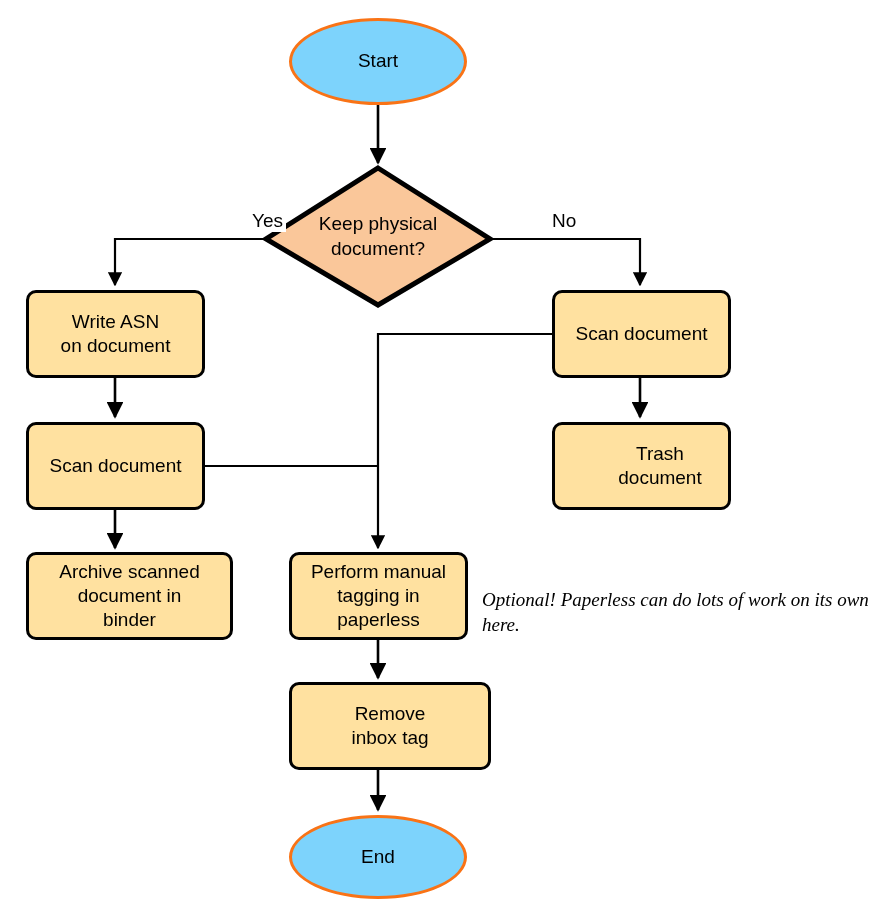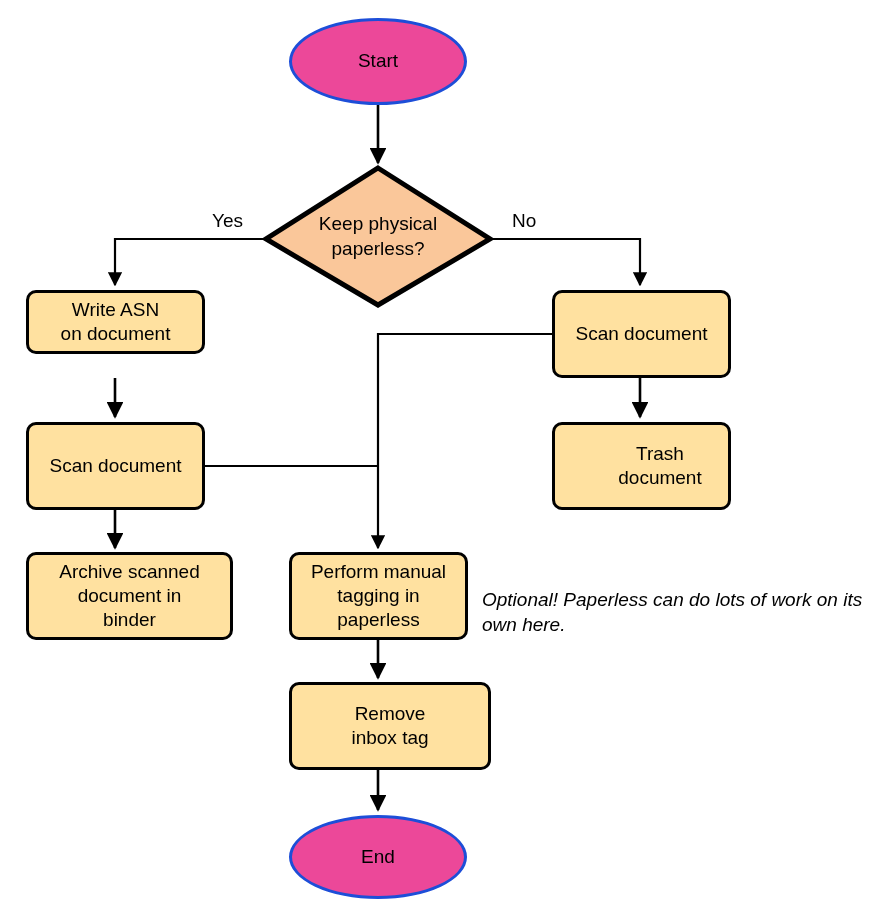--- a/index.html
+++ b/index.html
@@ -36,37 +36,38 @@
     font-size: 19px;
     line-height: 1.27;
     z-index: 3;
   }
   .node.process {
     border: 3px solid #000000;
     border-radius: 10px;
     background: #ffe1a0;
   }
   .node.terminator {
-    border: 3px solid #1d4ed8;
+    border: 3px solid #f97316;
     border-radius: 50%;
-    background: #ec4899;
+    background: #7dd3fc;
   }
   .node .node-label {
     display: block;
     padding: 0 6px;
     white-space: pre-line;
   }
   .edge-label {
     position: absolute;
     font-size: 19px;
     color: #000000;
     background: #ffffff;
     padding: 0 3px;
     z-index: 4;
     white-space: nowrap;
+    margin-left: 40px;
   }
   .diamond-wrap {
     position: absolute;
     z-index: 3;
   }
   .diamond-wrap .diamond-text {
     position: absolute;
     left: 0;
     top: 0;
     width: 100%;
@@ -123,27 +124,27 @@
 
     <polygon points="378,168 490,239 378,305 266,239" fill="#fac79a" stroke="#000000" stroke-width="5" stroke-linejoin="miter"></polygon>
   </svg>
 
   <div class="node terminator" style="left:289px; top:18px; width:178px; height:87px;">
     <span class="node-label">Start</span>
   </div>
 
   <div class="diamond-wrap" style="left:266px; top:168px; width:224px; height:137px;">
     <span class="diamond-text">Keep physical
-paperless?</span>
+document?</span>
   </div>
 
   <div class="edge-label" style="left:209px; top:210px;">Yes</div>
   <div class="edge-label" style="left:509px; top:210px;">No</div>
 
-  <div class="node process" style="left:26px; top:290px; width:179px; height:64px;">
+  <div class="node process" style="left:26px; top:290px; width:179px; height:88px;">
     <span class="node-label">Write ASN
 on document</span>
   </div>
 
   <div class="node process" style="left:26px; top:422px; width:179px; height:88px;">
     <span class="node-label">Scan document</span>
   </div>
 
   <div class="node process" style="left:26px; top:552px; width:207px; height:88px;">
     <span class="node-label">Archive scanned
@@ -167,15 +168,15 @@
 
   <div class="node process" style="left:289px; top:682px; width:202px; height:88px;">
     <span class="node-label">Remove
 inbox tag</span>
   </div>
 
   <div class="node terminator" style="left:289px; top:815px; width:178px; height:84px;">
     <span class="node-label">End</span>
   </div>
 
-  <div class="annotation" style="left:482px; top:588px; width:400px;">Optional! Paperless can do lots of work on its own here.</div>
+  <div class="annotation" style="left:482px; top:588px; width:400px;font-family:Liberation Serif, serif;">Optional! Paperless can do lots of work on its own here.</div>
 
 </div>
 
 </body></html>

